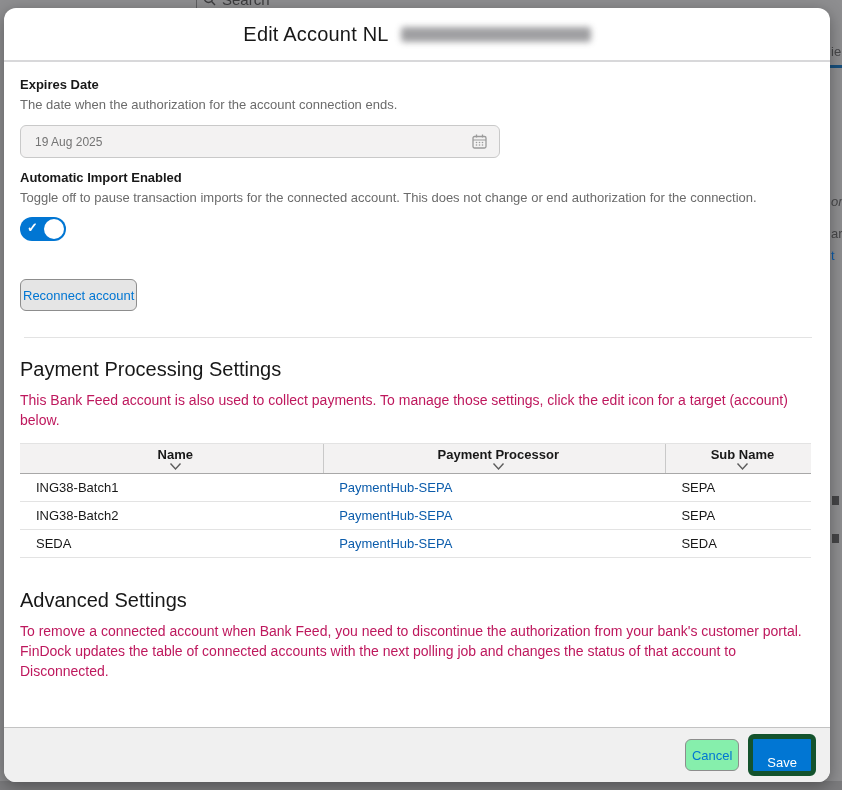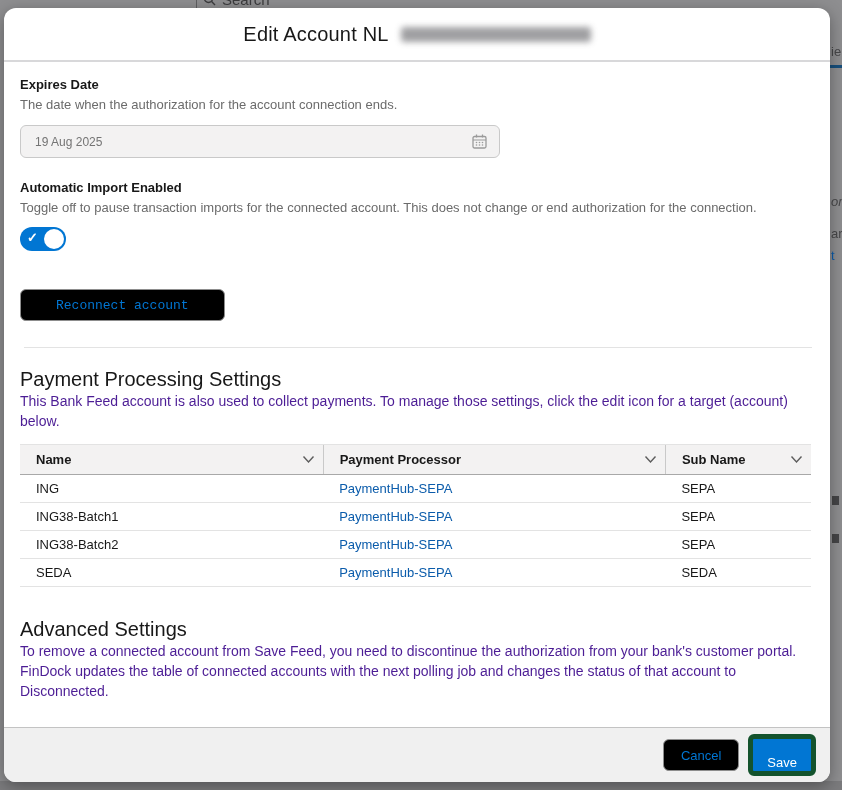--- a/index.html
+++ b/index.html
@@ -30,52 +30,52 @@
   .modal-body { padding:13px 22px 0 16px; height:663px; overflow:hidden; }
 
   .field-label { font-size:13px; font-weight:700; color:#181818; margin-top:2px; }
   .field-help { font-size:13px; color:#6b6b6b; margin-top:5px; }
 
   .date-input { margin-top:13px; width:480px; height:33px; background:#f3f2f2; border:1px solid #c9c9c9;
                 border-radius:6px; display:flex; align-items:center; padding:0 12px 0 14px;
                 color:#747474; font-size:12px; }
   .date-input .grow { flex:1; }
 
-  .toggle-block { margin-top:22px; }
+  .toggle-block { margin-top:12px; }
   .toggle { margin-top:12px; width:46px; height:24px; background:#0176d3; border-radius:12px;
             position:relative; display:inline-block; cursor:pointer; }
   .toggle .check { position:absolute; left:7px; top:3px; color:#fff; font-size:13px; font-weight:700; }
   .toggle .knob { position:absolute; right:2px; top:2px; width:20px; height:20px; background:#fff; border-radius:50%; }
 
-  .reconnect-btn { margin-top:34px; height:32px; padding:0 35px; background:#000000; border:1px solid #8d8d8d;
-                   border-radius:6px; color:#0176d3; font-size:13px; font-family:Liberation Mono, monospace; cursor:pointer; }
+  .reconnect-btn { margin-top:34px; height:32px; padding:0 2px; background:#e5e5e5; border:1px solid #8d8d8d;
+                   border-radius:6px; color:#0176d3; font-size:13px; font-family:Liberation Sans, sans-serif; cursor:pointer; }
 
   .section-divider { border:none; border-top:1px solid #e3e3e3; margin:26px 0 0 4px; width:788px; }
 
   .section-title { font-size:20px; font-weight:400; color:#181818; margin-top:20px; }
-  .section-desc { font-size:14px; color:#4c1d95; line-height:20px; width:790px; }
+  .section-desc { font-size:14px; color:#be185d; margin-top:9px; line-height:20px; width:790px; }
 
   table.grid { border-collapse:collapse; margin-top:13px; width:791px; table-layout:fixed; }
   table.grid th { background:#f3f2f2; font-size:13px; font-weight:700; color:#181818; text-align:left;
                   height:30px; padding:0 8px 0 16px; border-top:1px solid #e3e3e3;
                   border-bottom:1px solid #a8a8a8; }
   table.grid th + th { border-left:1px solid #c9c9c9; }
-  table.grid .th-inner { display:flex; align-items:center; justify-content:space-between; }
+  table.grid .th-inner { display:flex; align-items:center; justify-content:space-between;flex-direction:column; }
   table.grid td { font-size:13px; color:#181818; height:28px; padding:0 8px 0 16px;
                   border-bottom:1px solid #e3e3e3; }
   .col-name { width:302px; } .col-proc { width:341px; } .col-sub { width:145px; }
   a.cell-link { color:#0b5cab; text-decoration:none; font-size:13px; }
 
   .adv-title { margin-top:31px; }
 
   .modal-footer { position:absolute; left:0; right:0; bottom:0; height:55px; background:#f0f0f0;
                   border-top:1px solid #c3c3c3; display:flex; align-items:center; justify-content:flex-end;
                   gap:9px; padding-right:14px; }
   .btn { height:32px; border-radius:6px; font-size:13px; font-family:"Liberation Sans",sans-serif; cursor:pointer; }
-  .btn-neutral { background:#000000; border:1px solid #8d8d8d; color:#0176d3; padding:0 17px; }
+  .btn-neutral { background:#86efac; border:1px solid #8d8d8d; color:#0176d3; padding:0 6px; }
   .btn-brand { background:#0176d3; border:5px solid #14532d; color:#fff; padding:16px 14px; font-weight:400; }
 
   .icon-svg { display:inline-block; vertical-align:middle; }
 </style>
 </head>
 <body>
 
 <div class="backdrop">
   <div class="top-strip">
     <div class="search-divider"></div>
@@ -169,44 +169,39 @@
               <span>Sub Name</span>
               <svg class="icon-svg" width="13" height="9" viewBox="0 0 13 9">
                   <path d="M1.5 1.5 L6.5 7 L11.5 1.5" fill="none" stroke="#5c5c5c" stroke-width="1.4"></path>
                 </svg>
             </span>
           </th>
         </tr>
       </thead>
       <tbody>
         <tr>
-          <td>ING</td>
-          <td><a href="#" class="cell-link">PaymentHub-SEPA</a></td>
-          <td>SEPA</td>
-        </tr>
-        <tr>
           <td>ING38-Batch1</td>
           <td><a href="#" class="cell-link">PaymentHub-SEPA</a></td>
           <td>SEPA</td>
         </tr>
         <tr>
           <td>ING38-Batch2</td>
           <td><a href="#" class="cell-link">PaymentHub-SEPA</a></td>
           <td>SEPA</td>
         </tr>
         <tr>
           <td>SEDA</td>
           <td><a href="#" class="cell-link">PaymentHub-SEPA</a></td>
           <td>SEDA</td>
         </tr>
       </tbody>
     </table>
 
     <div class="section-title adv-title">Advanced Settings</div>
-    <div class="section-desc">To remove a connected account from Save Feed, you need to discontinue the authorization from your bank's customer portal. FinDock updates the table of connected accounts with the next polling job and changes the status of that account to Disconnected.</div>
+    <div class="section-desc">To remove a connected account when Bank Feed, you need to discontinue the authorization from your bank's customer portal. FinDock updates the table of connected accounts with the next polling job and changes the status of that account to Disconnected.</div>
 
   </div>
 
   <div class="modal-footer">
     <button class="btn btn-neutral">Cancel</button>
     <button class="btn btn-brand">Save</button>
   </div>
 
 </div>
 

